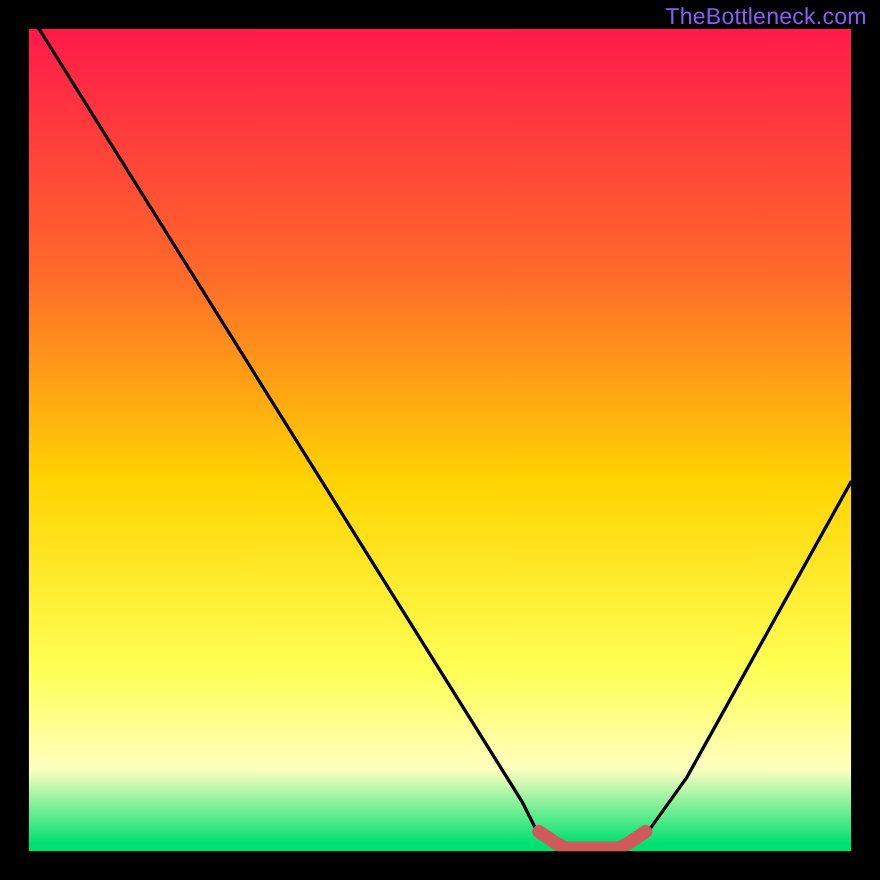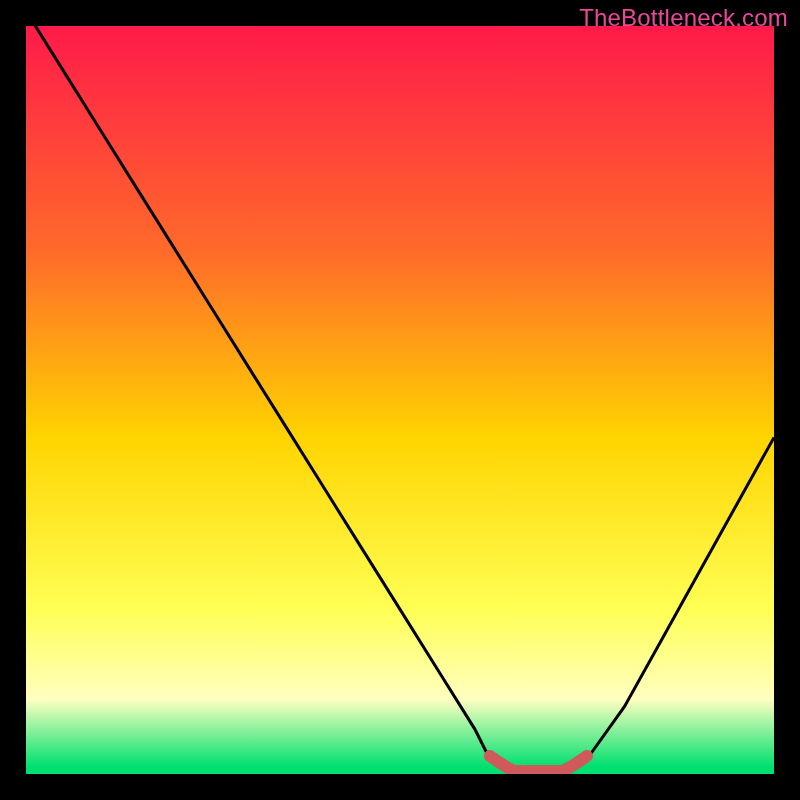--- a/index.html
+++ b/index.html
@@ -39,22 +39,22 @@
     top: 0;
     width: 100%;
     height: 100%;
     pointer-events: none;
   }
   .attribution {
     position: absolute;
     top: 4px;
     right: 12px;
     font-family: Arial, Helvetica, sans-serif;
-    font-size: 24px;
-    color: #ec4899;
+    font-size: 21px;
+    color: #8b5cf6;
     letter-spacing: 0.2px;
     text-align: center;
   }
 </style>
 </head>
 <body>
 
 <div class="frame">
   <div class="plot-area">
     <svg class="gradient" viewBox="0 0 748 748" preserveAspectRatio="none">

